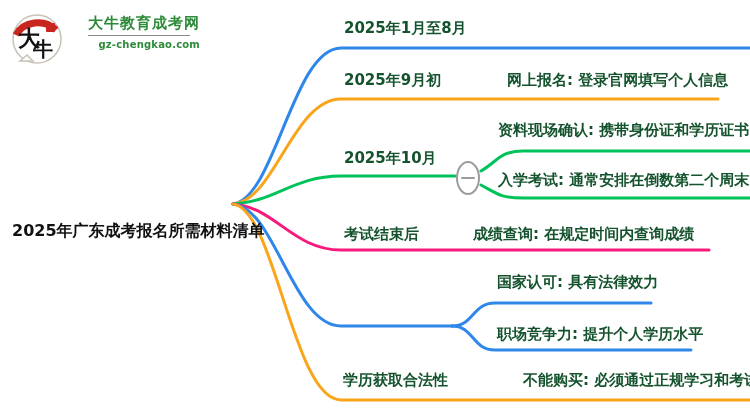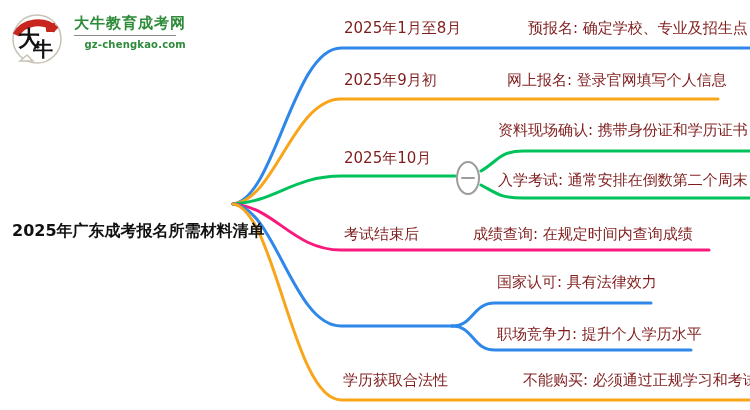--- a/index.html
+++ b/index.html
@@ -2,31 +2,31 @@
 <html><head>
 <meta charset="utf-8">
 <style>
   html,body{margin:0;padding:0;background:#fff;}
   #stage{
     position:relative;width:750px;height:410px;background:#ffffff;
     overflow:hidden;font-family:"DejaVu Sans","Liberation Sans",sans-serif;
   }
   #wires{position:absolute;left:0;top:0;width:750px;height:410px;}
   .node{
-    position:absolute;white-space:nowrap;font-weight:normal;
-    font-size:15px;line-height:24px;color:#7f1d1d;
+    position:absolute;white-space:nowrap;font-weight:bold;
+    font-size:15px;line-height:24px;color:#14532d;
   }
   .root-label{
     position:absolute;left:12px;top:192px;white-space:nowrap;
     font-weight:bold;font-size:16px;line-height:26px;color:#111;margin-top:26px;
   }
   
   .logo{position:absolute;left:10px;top:10px;display:flex;align-items:flex-start;}
   .logo-icon{width:54px;height:56px;}
-  .logo-text{margin-left:10px;padding-top:4px;}
+  .logo-text{margin-left:24px;padding-top:4px;}
   .logo-title{font-size:15px;font-weight:bold;letter-spacing:1px;line-height:19px;}
   .logo-divider{height:1px;background:#8a8a8a;margin:2px 0 1px 0;width:102px;}
   .logo-domain{font-size:10px;font-weight:bold;line-height:15px;letter-spacing:0.2px;text-align:right;}
 </style>
 </head>
 <body>
 
 <div id="stage">
 
   <svg id="wires" viewBox="0 0 750 410" fill="none" stroke-linecap="round">
@@ -66,21 +66,20 @@
     <div class="logo-text">
       <div class="logo-title" style="color: rgb(46, 139, 58);">大牛教育成考网</div>
       <div class="logo-divider"></div>
       <div class="logo-domain" style="color: rgb(46, 139, 58);">gz-chengkao.com</div>
     </div>
   </div>
 
   <div class="root-label">2025年广东成考报名所需材料清单</div>
 
   <div class="node" style="left:344px;top:16px">2025年1月至8月</div>
-  <div class="node" style="left:528px;top:16px">预报名: 确定学校、专业及招生点</div>
 
   <div class="node" style="left:344px;top:68px">2025年9月初</div>
   <div class="node" style="left:507px;top:68px">网上报名: 登录官网填写个人信息</div>
 
   <div class="node" style="left:344px;top:146px">2025年10月</div>
   <div class="node" style="left:498px;top:118px">资料现场确认: 携带身份证和学历证书</div>
   <div class="node" style="left:498px;top:168px">入学考试: 通常安排在倒数第二个周末</div>
 
   <div class="node" style="left:344px;top:222px">考试结束后</div>
   <div class="node" style="left:473px;top:222px">成绩查询: 在规定时间内查询成绩</div>

